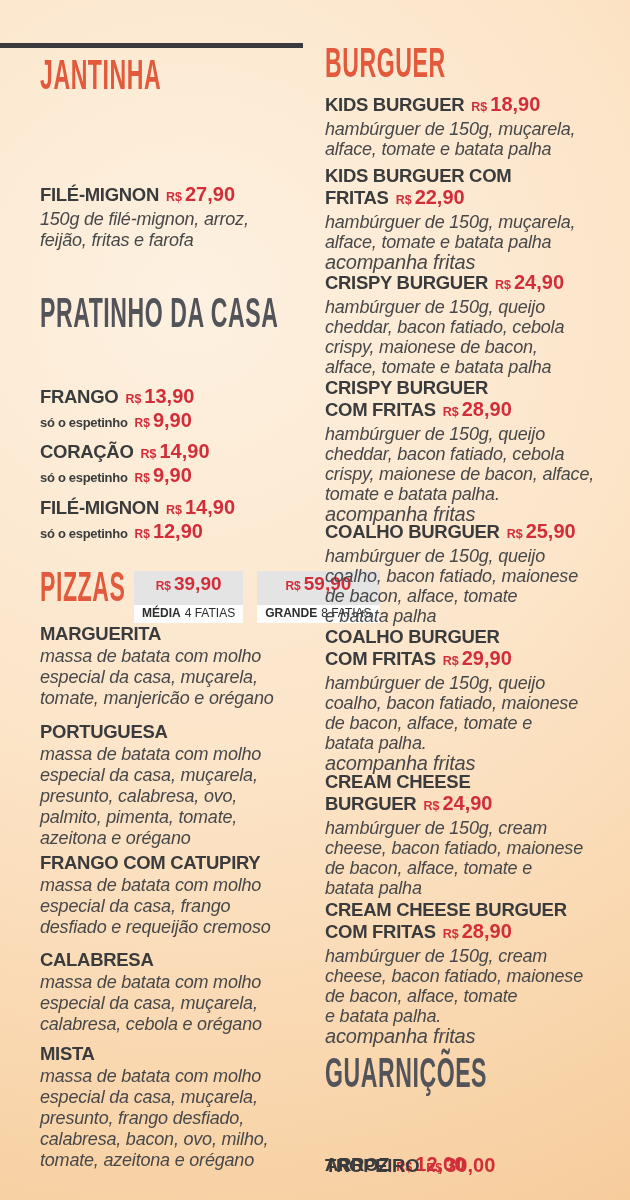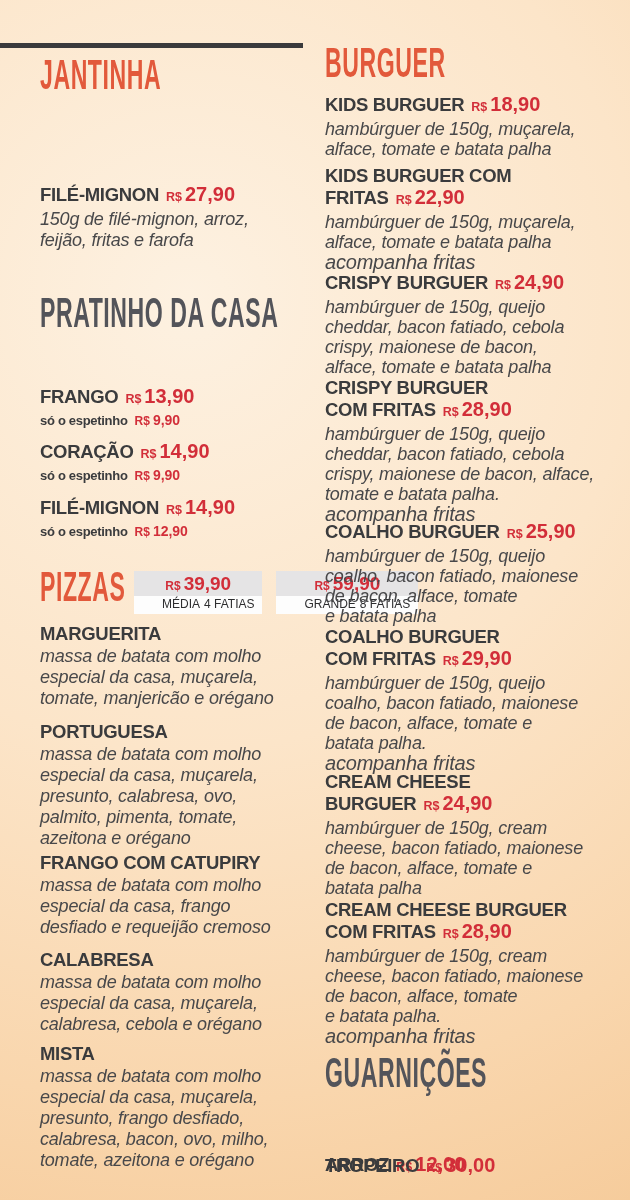--- a/index.html
+++ b/index.html
@@ -36,32 +36,32 @@
     color:#48484a;letter-spacing:-0.2px;white-space:pre-line;
   }
   .rc .desc{line-height:20px;}
   .note{font-style:italic;font-size:20px;line-height:20px;color:#48484a;letter-spacing:-0.2px;white-space:pre-line;}
   .subtitle{
     font-weight:bold;font-style:italic;font-size:17px;line-height:22px;
     color:#3a3b3d;white-space:pre-line;letter-spacing:-0.2px;
   }
   .subline{line-height:20px;}
   .subline .sl{font-weight:bold;font-size:13px;color:#3a3b3d;letter-spacing:-0.3px;}
-  .subline .price .num{font-size:14px;}
+  .subline .price .num{font-size:20px;}
   .subline .price .rs{font-size:12px;}
   
   .pizza-row{display:flex;align-items:flex-start;}
   .pizza-title-wrap{width:94px;flex:0 0 94px;}
   .pbox{margin-top:6px;text-align:center;margin-right:14px;}
-  .pbox-top{background:#e5e4e5;padding:2px 10px 1px;text-align:center;}
+  .pbox-top{background:#e5e4e5;padding:2px 10px 10px;text-align:center;}
   .pbox-top .price{margin-left:0;}
   .pbox-top .price .num{font-size:19px;}
   .pbox-top .price .rs{font-size:12px;}
   .pbox-bot{background:#fdfdfd;padding:1px 8px 3px;font-size:12px;color:#2d2d2f;white-space:nowrap;}
-  .pbox-bot .bld{font-weight:normal;margin-left:20px;}
+  .pbox-bot .bld{font-weight:bold;}
   .pbox-bot .reg{margin-left:4px;}
 </style>
 </head>
 <body>
 
 <div class="page">
   <div class="rule-top"></div>
 
   <div class="lc hdr orange" style="top:53px">JANTINHA</div>
 

